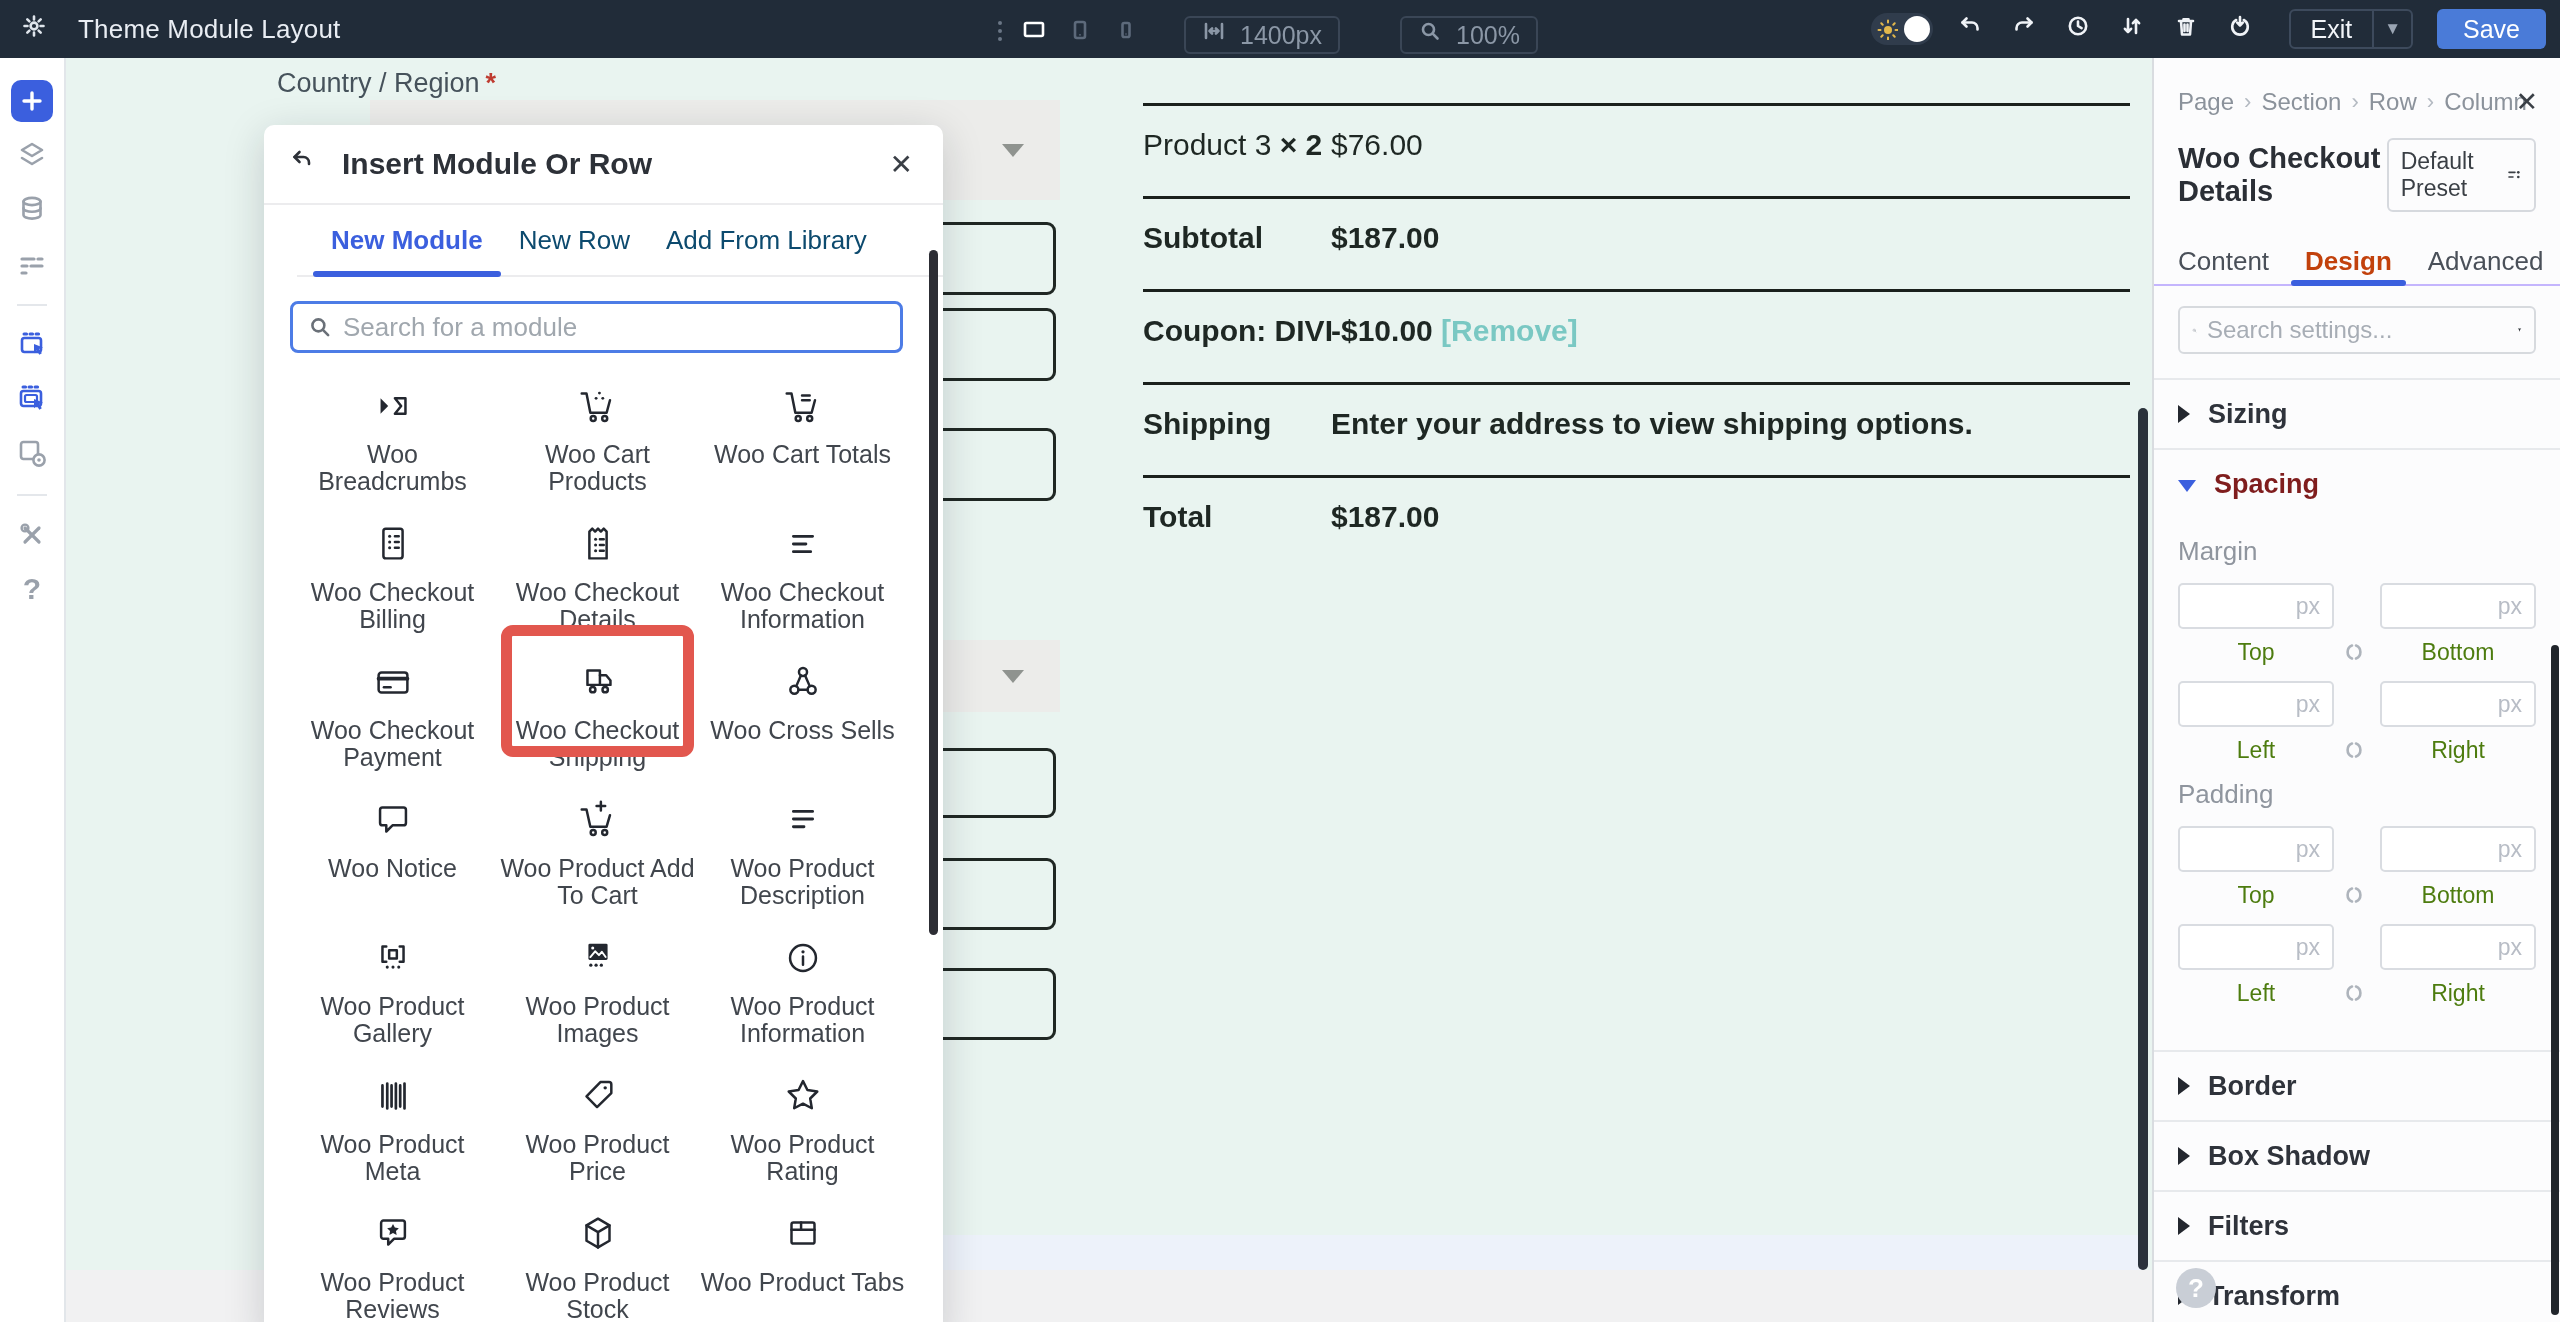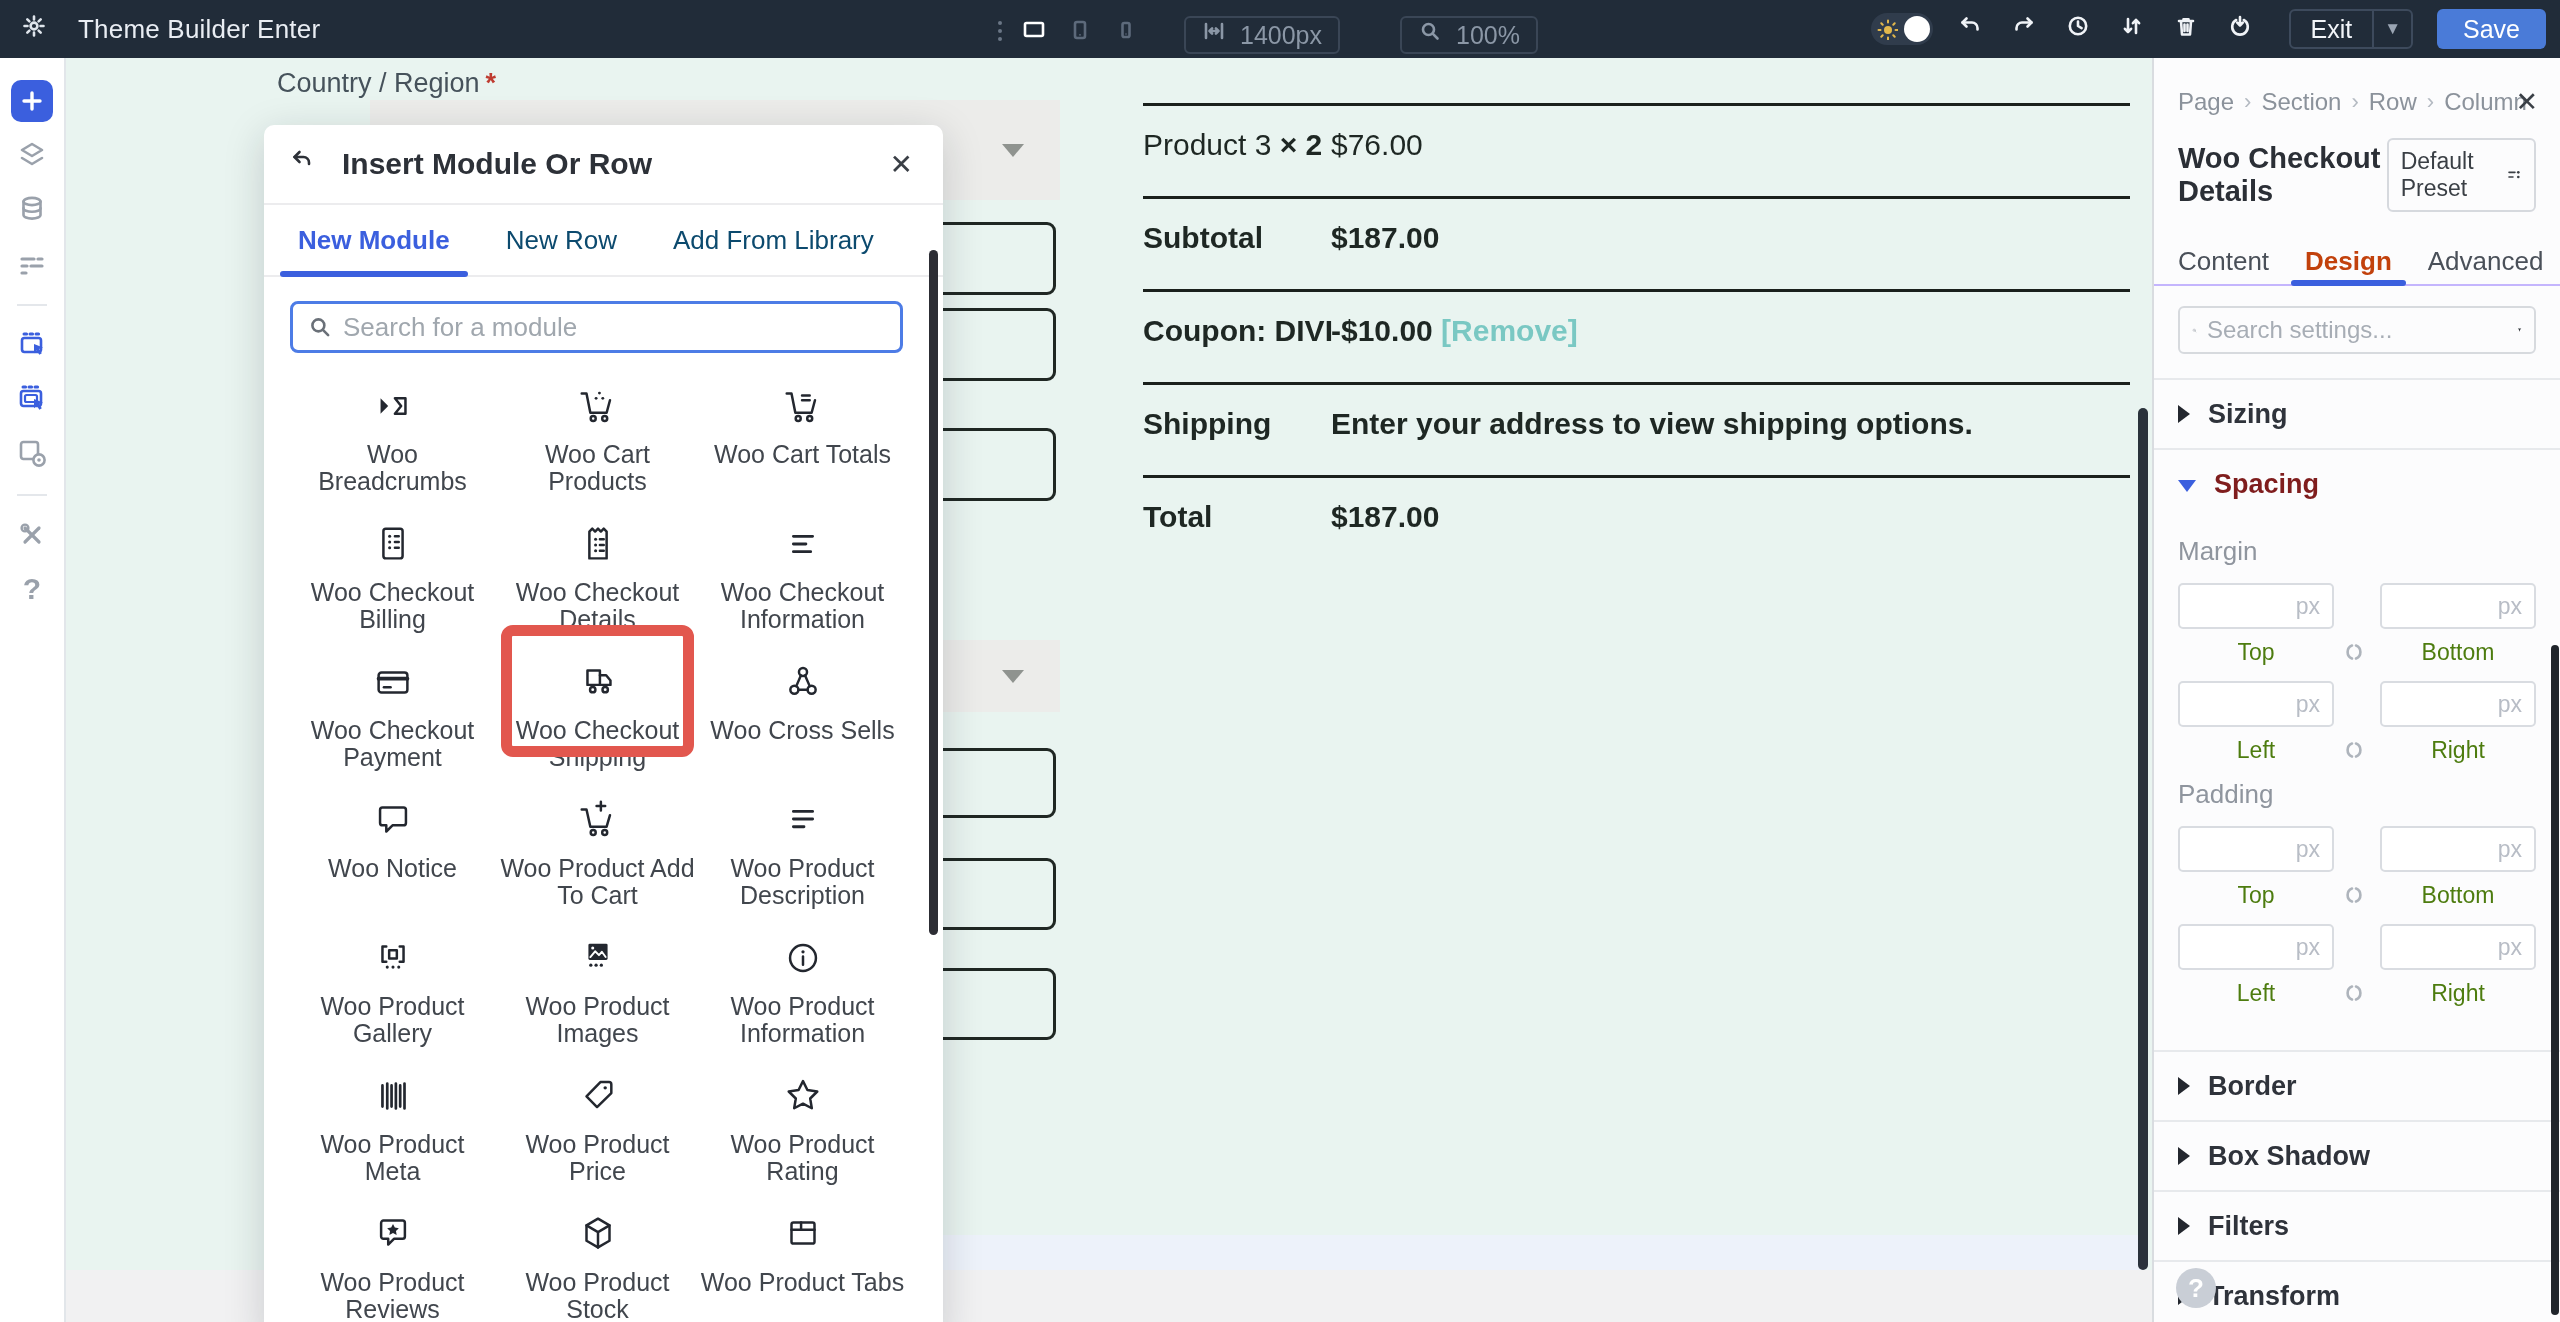--- a/index.html
+++ b/index.html
@@ -63,21 +63,21 @@
   .co-value { font-weight:700; }
   .co-value.normal { font-weight:400; }
   .co-value .rm-link { color:#7ac8c3; cursor:pointer; }
 
   
   .modal { position:absolute; left:198px; top:67px; width:679px; height:1213px; background:#fff; border-radius:10px; box-shadow:0 10px 40px rgba(20,30,40,.18); z-index:10; overflow:hidden; }
   .m-head { height:80px; border-bottom:2px solid #ececee; display:flex; align-items:center; padding:0 26px; }
   .m-back { width:34px; height:34px; color:#2d3138; margin-right:18px; cursor:pointer; }
   .m-title { font-size:30px; font-weight:600; color:#2d3138; flex:1; }
   .m-close { font-size:28px; color:#3a3f46; cursor:pointer; padding:4px; }
-  .m-tabs { height:72px; display:flex; align-items:center; gap:44px; padding:0 28px; border-bottom:2px solid #ececee; position:relative; }
+  .m-tabs { height:72px; display:flex; align-items:center; gap:24px; padding:0 28px; border-bottom:2px solid #ececee; position:relative;margin-left:33px; }
   .m-tab { font-size:26px; color:#0c4a6e; font-weight:500; cursor:pointer; height:100%; display:flex; align-items:center; position:relative; padding:0 6px; }
   .m-tab.active { color:#3b5fde; font-weight:600; }
   .m-tab.active::after { content:""; position:absolute; left:-12px; right:-12px; bottom:-2px; height:6px; background:#3b5fde; border-radius:3px; }
   .m-search { position:absolute; left:26px; right:40px; top:176px; height:52px; border:3px solid #4d7ce6; border-radius:8px; display:flex; align-items:center; }
   .m-search svg { width:26px; height:26px; color:#6a7078; margin:0 10px 0 14px; }
   .m-search input { border:none; outline:none; flex:1; font-size:26px; color:#333; font-family:inherit; background:transparent; }
   .m-search input::placeholder { color:#a0a7ae; }
   .module-grid { position:absolute; left:26px; right:38px; top:240px; display:grid; grid-template-columns:repeat(3,1fr); grid-auto-rows:138px; }
   .mod-cell { position:relative; display:flex; flex-direction:column; align-items:center; padding-top:18px; cursor:pointer; }
   .mod-cell .mico { width:46px; height:46px; color:#23272f; }
@@ -127,21 +127,21 @@
 <body>
 
 <div id="app">
 
   <div class="topbar">
     <div class="tb-left">
       <span class="tb-gear"><svg viewBox="0 0 0 0 24 24" width="100%" height="100%" fill="none" stroke="currentColor" stroke-width="2.6" stroke-linecap="round" stroke-linejoin="round">
             <circle cx="12" cy="12" r="3.4"></circle>
             <path d="M18.5 12h3M5.5 12h-3M12 18.5v3M12 5.5v-3M16.6 16.6l2.1 2.1M7.4 7.4 5.3 5.3M16.6 7.4l2.1-2.1M7.4 16.6l-2.1 2.1"></path>
           </svg></span>
-      <span class="tb-title">Theme Builder Enter</span>
+      <span class="tb-title">Theme Module Layout</span>
     </div>
     <div class="tb-center">
       <span class="tb-dots"><svg viewBox="0 0 0 0 24 24" width="100%" height="100%" fill="none" stroke="currentColor" stroke-width="2.6" stroke-linecap="round" stroke-linejoin="round">
             <circle cx="12" cy="4" r="2" fill="currentColor" stroke="none"></circle>
             <circle cx="12" cy="12" r="2" fill="currentColor" stroke="none"></circle>
             <circle cx="12" cy="20" r="2" fill="currentColor" stroke="none"></circle>
           </svg></span>
       <span class="tb-dev active">
           <span><svg viewBox="0 0 0 0 24 24" width="100%" height="100%" fill="none" stroke="currentColor" stroke-width="2.6" stroke-linecap="round" stroke-linejoin="round">
               <rect x="3" y="5" width="18" height="13" rx="1.5"></rect>

